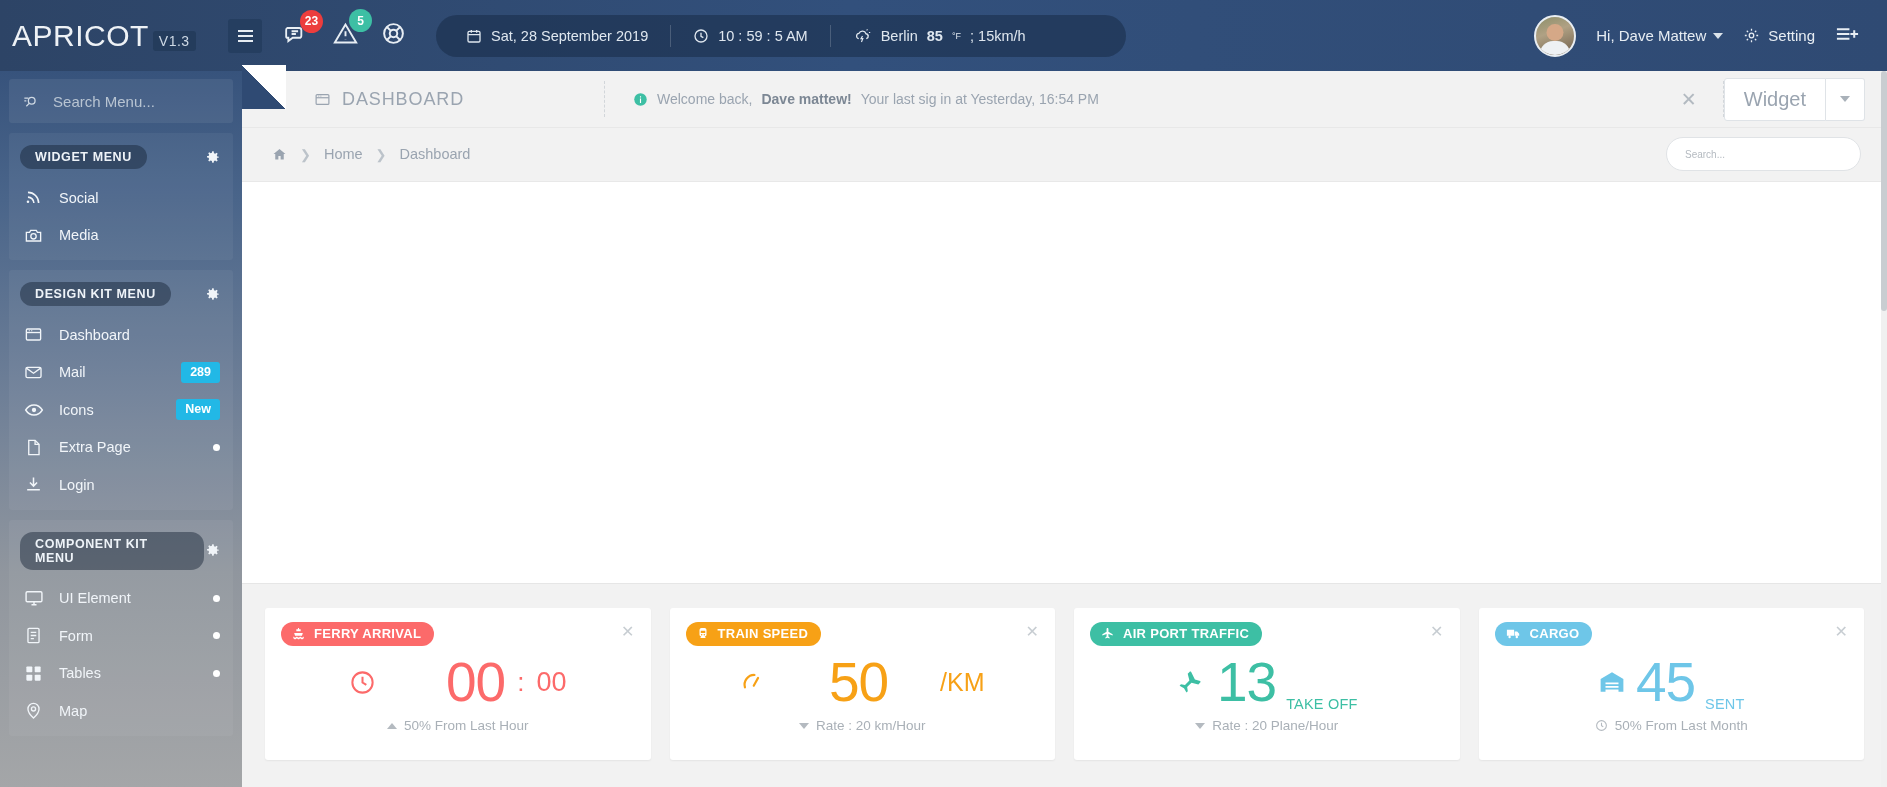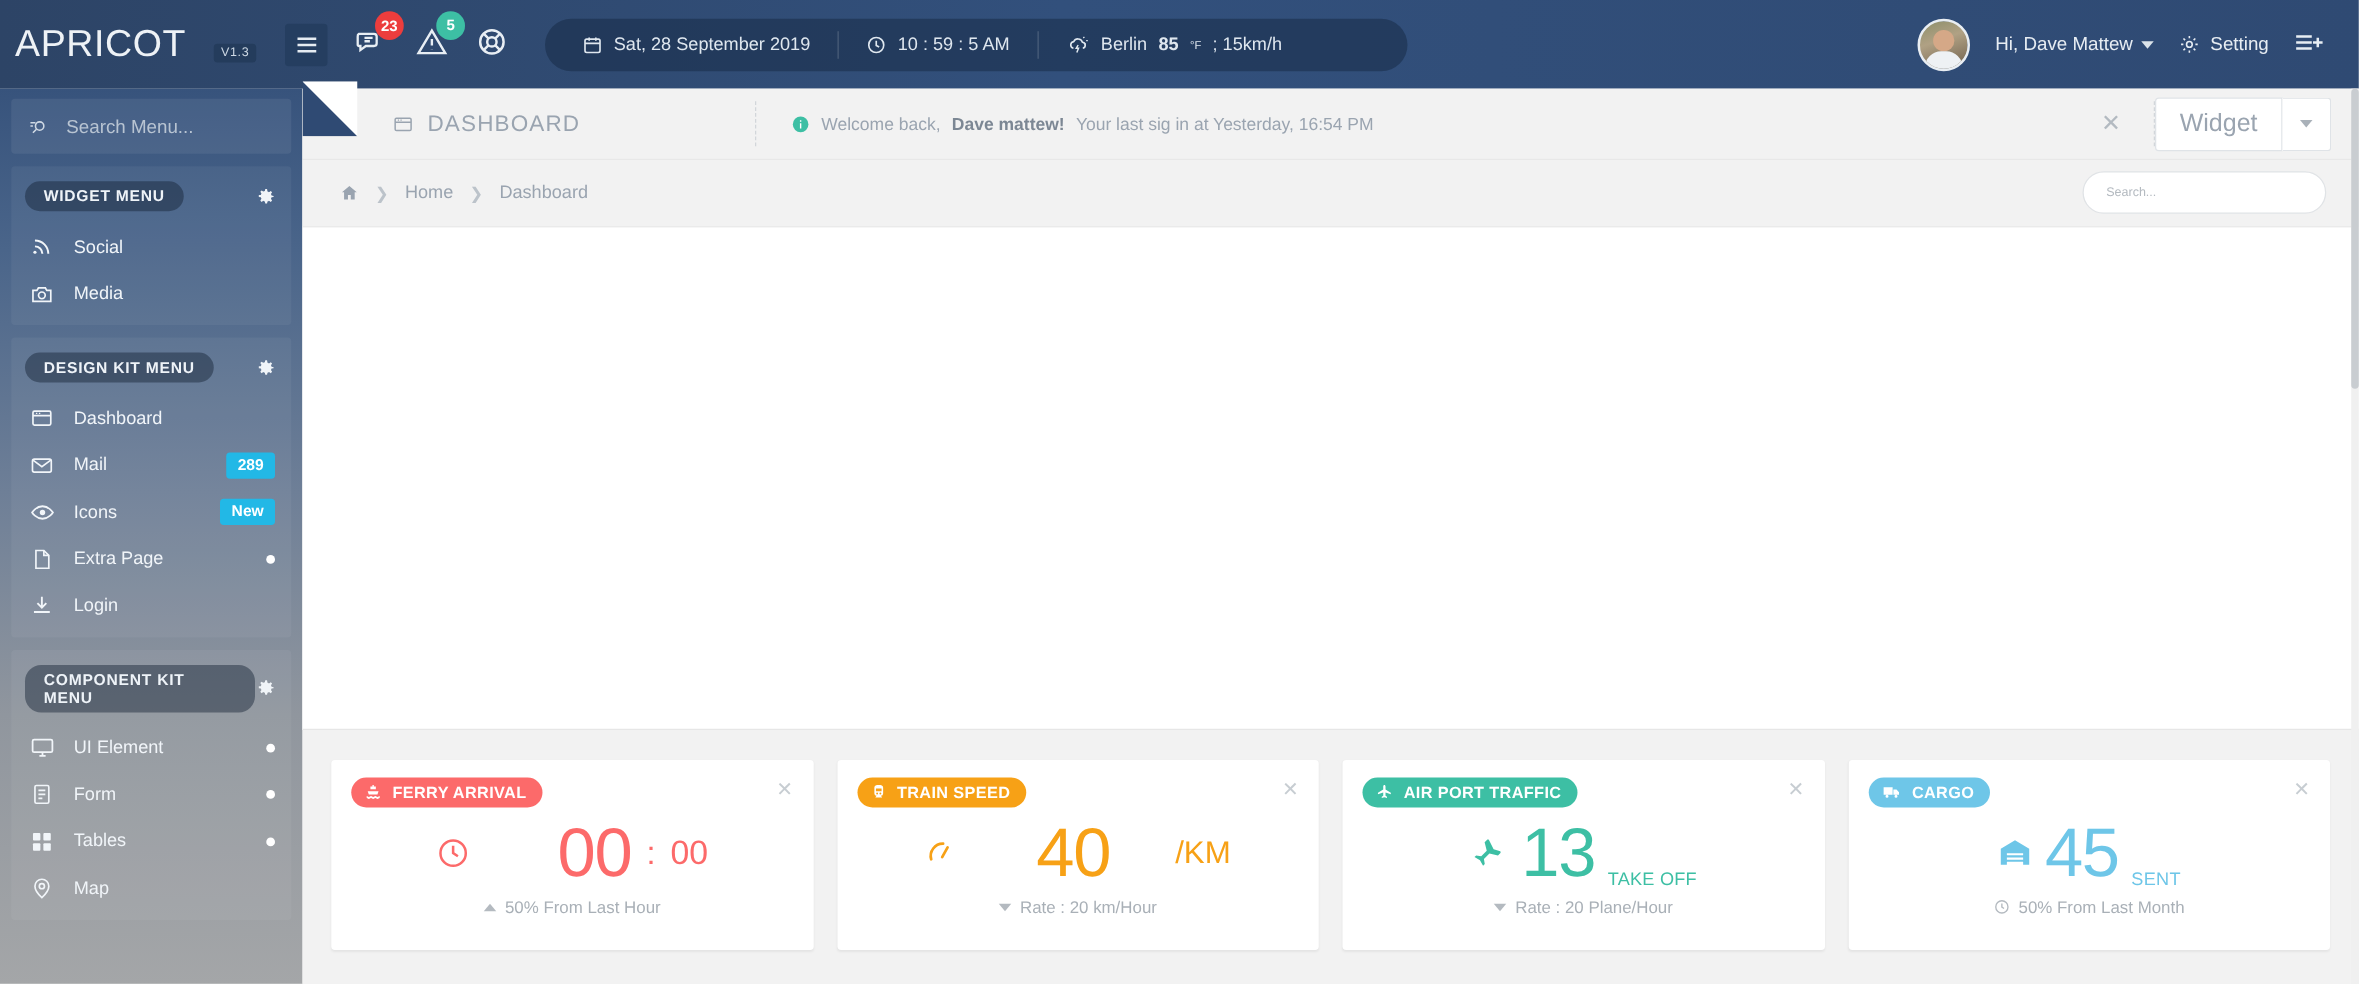--- a/index.html
+++ b/index.html
@@ -14,22 +14,22 @@
     position: absolute; top: 0; left: 0; width: 1887px; height: 71px;
     background: linear-gradient(to right, #2d4466 0%, #32507c 45%, #2f4a73 100%);
     display: flex; align-items: center;
   }
   .brand {
     width: 242px; padding-left: 12px; display: flex; align-items: baseline;
     color: #f2f5f8; flex-shrink: 0;
   }
   .brand-name { font-size: 30px; letter-spacing: .5px; font-weight: 400; color: #eef2f6; }
   .brand-ver {
-    font-size: 10px; background: #243c5c; border-radius: 3px;
-    padding: 2px 6px; margin-left: 22px; color: #cdd8e4; letter-spacing: .5px;
+    font-size: 14px; background: #243c5c; border-radius: 3px;
+    padding: 2px 6px; margin-left: 4px; color: #cdd8e4; letter-spacing: .5px;
   }
   .nav-icons { display: flex; align-items: center; gap: 22px; margin-left: -14px; }
   .hamburger {
     width: 34px; height: 34px; background: #253e60; border-radius: 3px;
     display: flex; align-items: center; justify-content: center; cursor: pointer;
   }
   .hamburger span {
     display: block; width: 15px; height: 2px; background: #e6ecf2;
     box-shadow: 0 -5px 0 #e6ecf2, 0 5px 0 #e6ecf2;
   }
@@ -520,21 +520,21 @@
           <path d="M12 1c-4 0-7 .6-7 4v9.5A3.5 3.5 0 008.5 18l-1.8 2.4v.6h10.6v-.6L15.5 18a3.5 3.5 0 003.5-3.5V5c0-3.4-3-4-7-4zM7.5 6.4h9v4.4h-9V6.4zM9.4 16a1.5 1.5 0 110-3 1.5 1.5 0 010 3zm5.2 0a1.5 1.5 0 110-3 1.5 1.5 0 010 3z"></path>
         </svg>
         <span>TRAIN SPEED</span>
       </span>
       <span class="card-x">✕</span>
       <div class="card-body">
         <svg width="29" height="26" viewBox="0 0 24 24" fill="none" stroke="#f7a116" stroke-width="2" style="margin-right:50px">
           <path d="M3.2 17A9 9 0 0112 5.5" stroke-linecap="round"></path>
           <path d="M11.3 15.4l4-7.2" stroke-linecap="round"></path>
         </svg>
-        <span class="big-num" style="color:#f7a116">40</span>
+        <span class="big-num" style="color:#f7a116">50</span>
         <span class="unit-lg" style="color:#f7a116; margin-left:42px">/KM</span>
       </div>
       <div class="card-foot">
         <span class="tri-dn"></span>
         <span>Rate : 20 km/Hour</span>
       </div>
     </div>
 
     <div class="card">
       <span class="card-tag" style="background:#3dbfa4">

